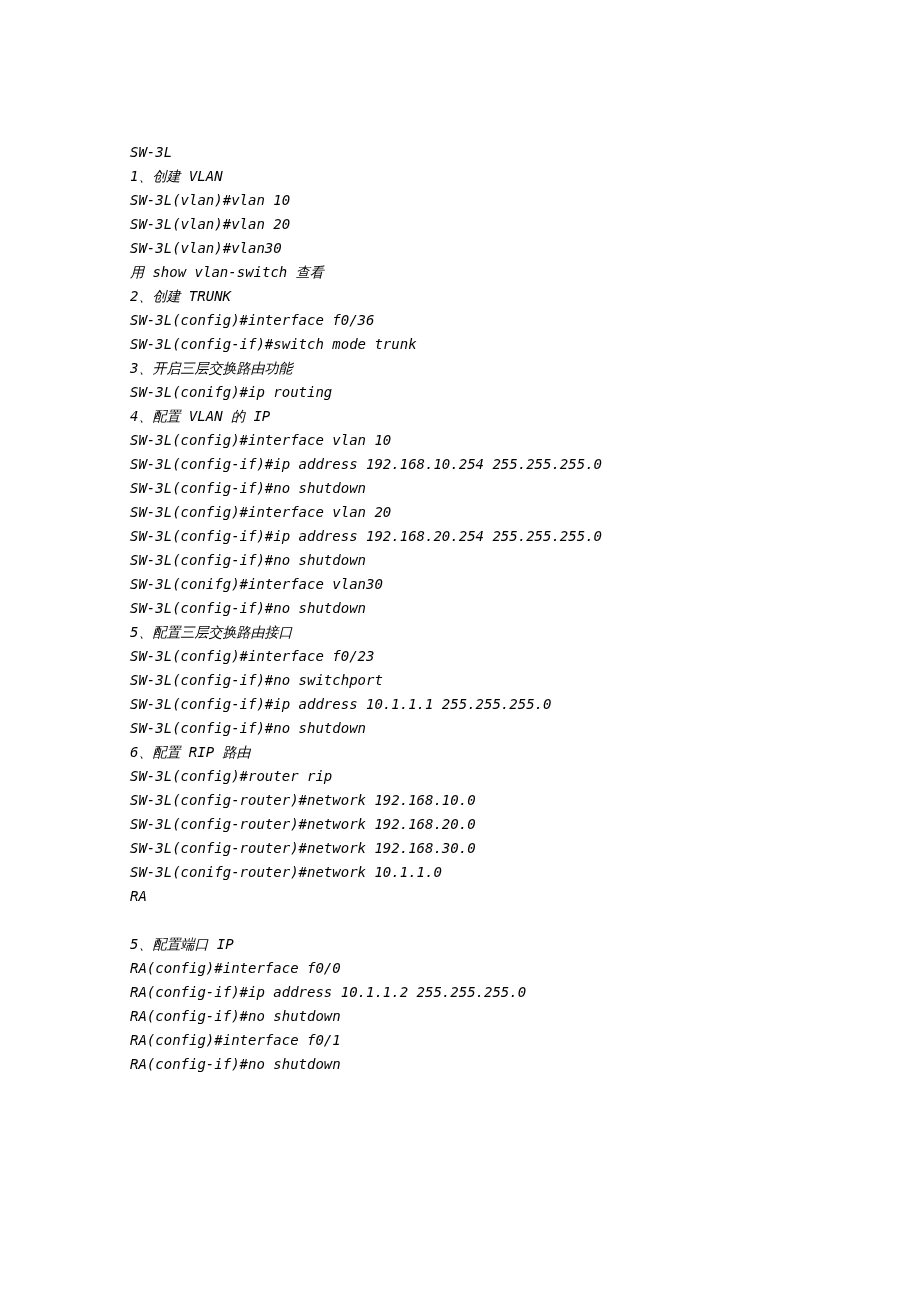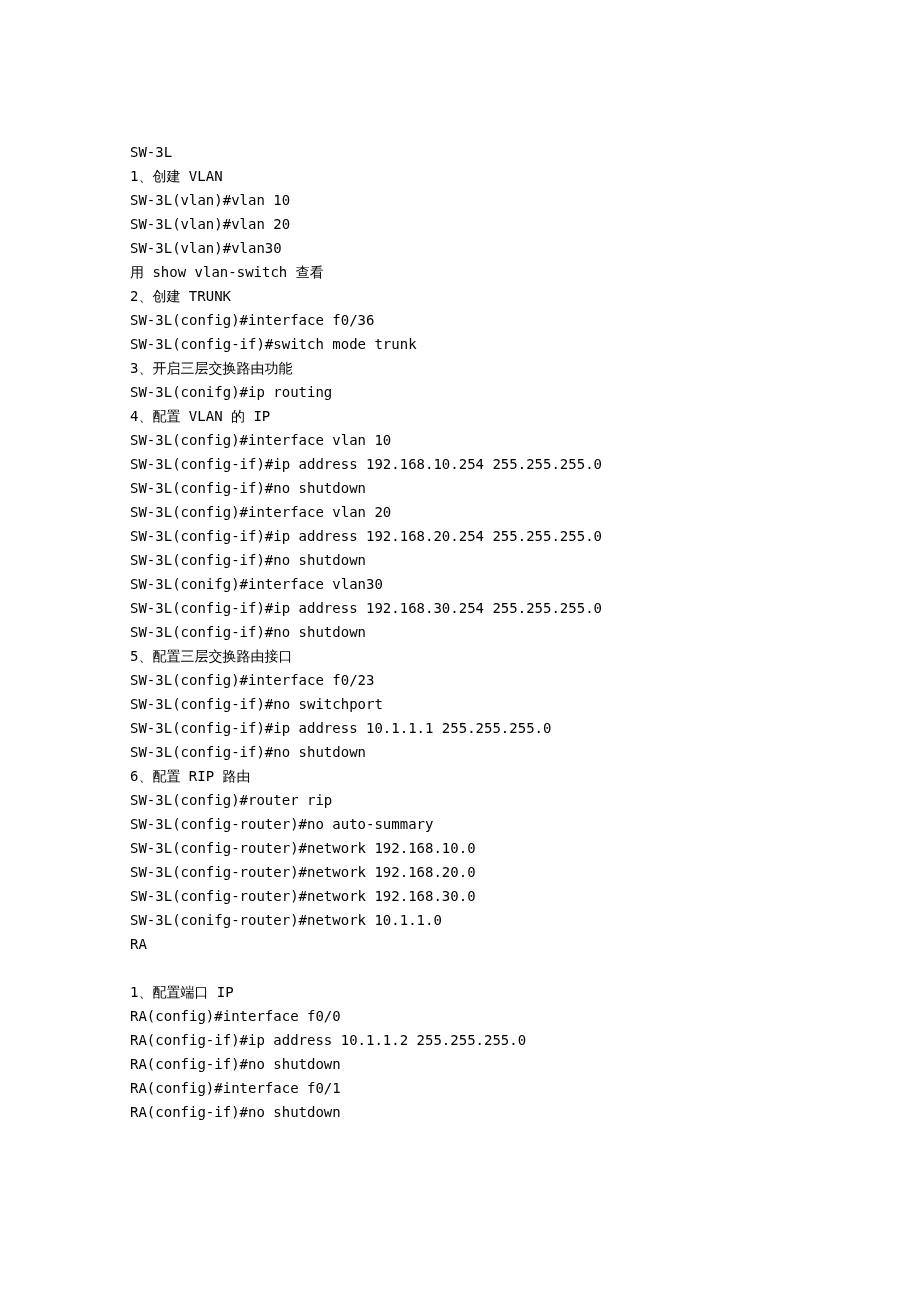--- a/index.html
+++ b/index.html
@@ -12,20 +12,21 @@
     width: 920px;
   }
   .page {
     padding: 140px 0 0 130px;
     width: 660px;
   }
   .line {
     line-height: 24px;
     white-space: pre;
     font-family: "SimSun", "宋体", monospace;
+    font-style: italic;
   }
   .spacer {
     height: 24px;
   }
 </style>
 </head>
 <body>
 
 <div class="page">
   <div id="content">
@@ -41,36 +42,34 @@
       <div class="line">3、开启三层交换路由功能</div>
       <div class="line">SW-3L(conifg)#ip routing</div>
       <div class="line">4、配置 VLAN 的 IP</div>
       <div class="line">SW-3L(config)#interface vlan 10</div>
       <div class="line">SW-3L(config-if)#ip address 192.168.10.254 255.255.255.0</div>
       <div class="line">SW-3L(config-if)#no shutdown</div>
       <div class="line">SW-3L(config)#interface vlan 20</div>
       <div class="line">SW-3L(config-if)#ip address 192.168.20.254 255.255.255.0</div>
       <div class="line">SW-3L(config-if)#no shutdown</div>
       <div class="line">SW-3L(conifg)#interface vlan30</div>
-      <div class="line">SW-3L(config-if)#ip address 192.168.30.254 255.255.255.0</div>
       <div class="line">SW-3L(config-if)#no shutdown</div>
       <div class="line">5、配置三层交换路由接口</div>
       <div class="line">SW-3L(config)#interface f0/23</div>
       <div class="line">SW-3L(config-if)#no switchport</div>
       <div class="line">SW-3L(config-if)#ip address 10.1.1.1 255.255.255.0</div>
       <div class="line">SW-3L(config-if)#no shutdown</div>
       <div class="line">6、配置 RIP 路由</div>
       <div class="line">SW-3L(config)#router rip</div>
-      <div class="line">SW-3L(config-router)#no auto-summary</div>
       <div class="line">SW-3L(config-router)#network 192.168.10.0</div>
       <div class="line">SW-3L(config-router)#network 192.168.20.0</div>
       <div class="line">SW-3L(config-router)#network 192.168.30.0</div>
       <div class="line">SW-3L(conifg-router)#network 10.1.1.0</div>
       <div class="line">RA</div>
       <div class="spacer"></div>
-      <div class="line">1、配置端口 IP</div>
+      <div class="line">5、配置端口 IP</div>
       <div class="line">RA(config)#interface f0/0</div>
       <div class="line">RA(config-if)#ip address 10.1.1.2 255.255.255.0</div>
       <div class="line">RA(config-if)#no shutdown</div>
       <div class="line">RA(config)#interface f0/1</div>
       <div class="line">RA(config-if)#no shutdown</div>
     </div>
 </div>
 
 </body></html>

